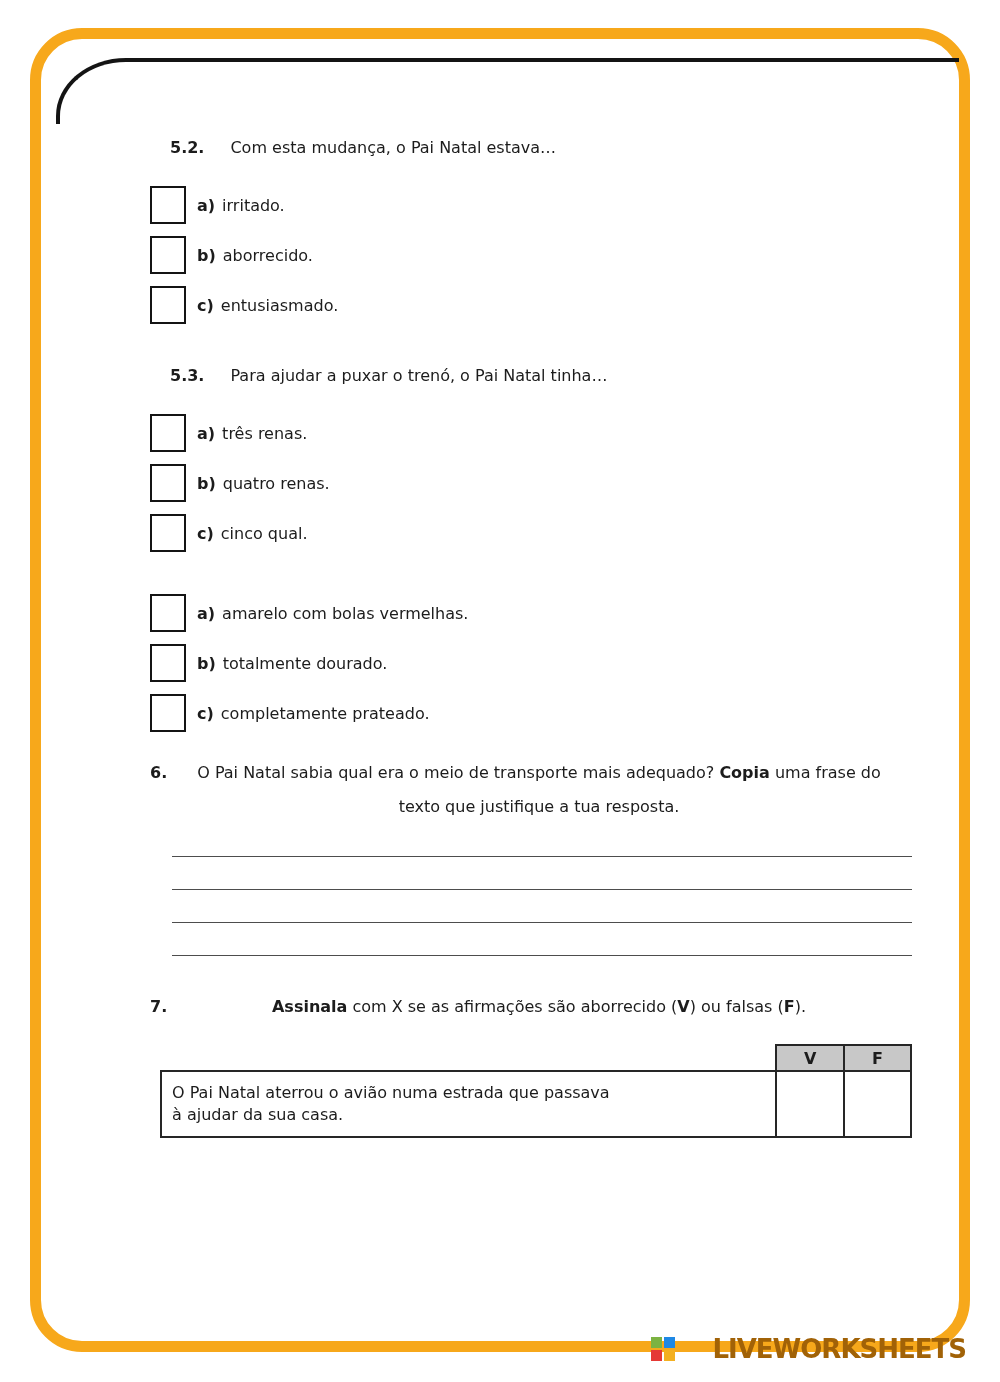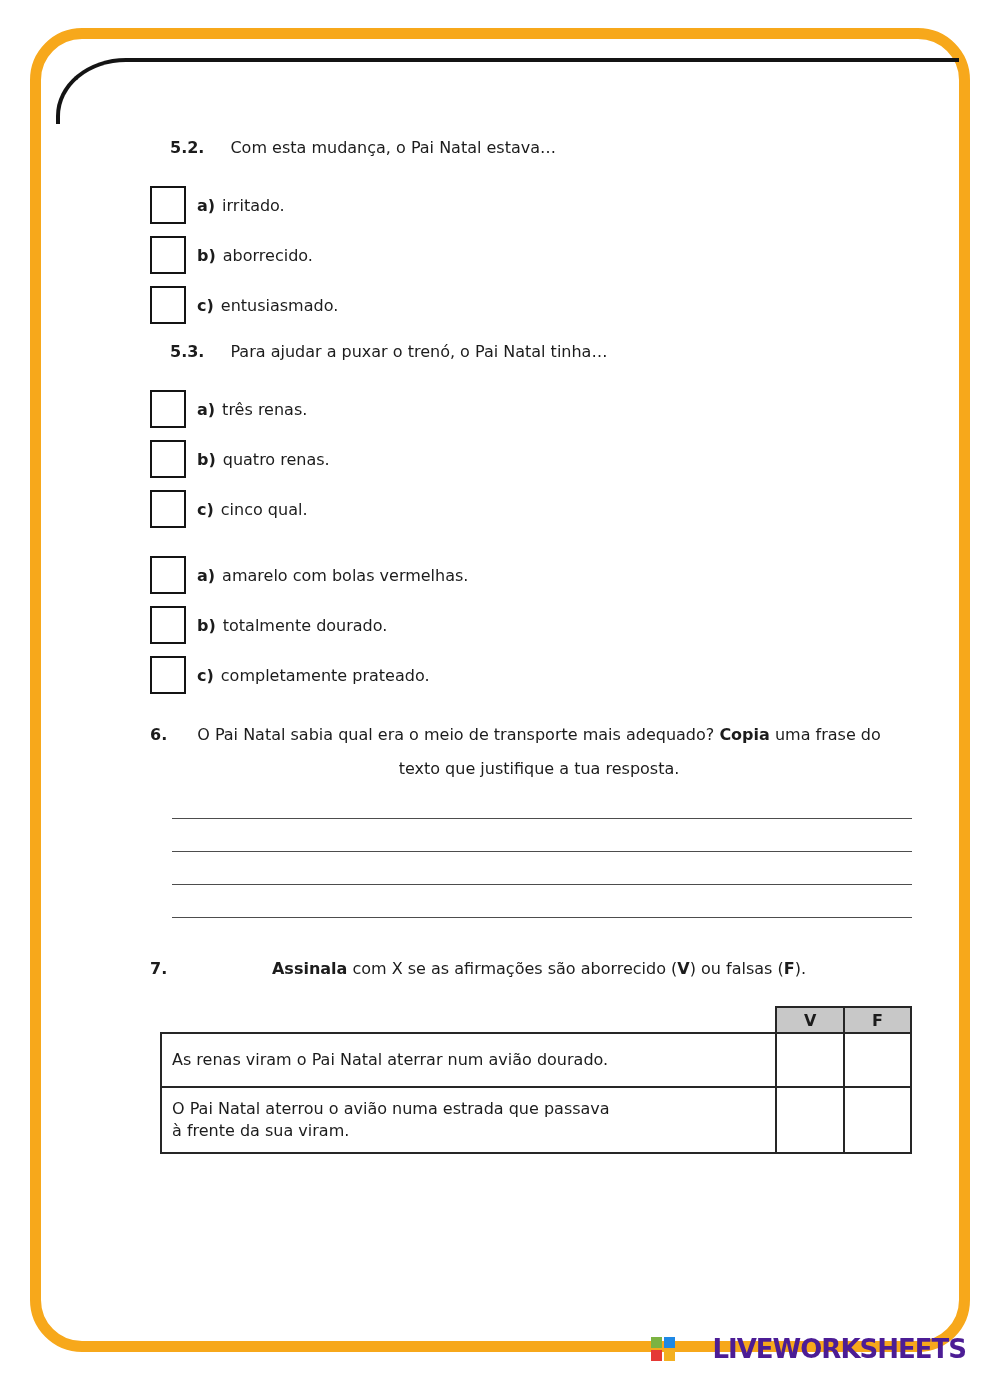--- a/index.html
+++ b/index.html
@@ -16,21 +16,21 @@
   
   .qhead{margin-left:20px;line-height:20px;}
   .qnum{font-weight:bold;margin-right:26px;}
   
   .opts{margin-top:28px;}
   .opt{display:flex;align-items:center;height:38px;margin-bottom:12px;}
   .cbx{display:inline-block;box-sizing:border-box;width:36px;height:38px;
        border:2px solid #141414;background:#fff;flex:0 0 36px;}
   .letter{font-weight:bold;margin-left:11px;}
   .olabel{margin-left:7px;}
-  .qblock{margin-top:18px;}
+  .qblock{margin-top:42px;}
   .qblock.first{margin-top:0;}
   
   .qpara{display:flex;margin-top:24px;}
   .qpara .pnum{font-weight:bold;flex:0 0 28px;line-height:34px;}
   .qpara .ptext{width:722px;line-height:34px;text-align:center;}
   .qpara7{margin-top:40px;}
   .qpara7 .pnum{line-height:22px;}
   .qpara7 .ptext{line-height:22px;}
   
   .lines{margin-left:22px;}
@@ -156,44 +156,36 @@
           <col class="c-f">
         </colgroup>
       <thead>
         <tr>
           <th class="spacer"></th>
           <th class="vfh" style="background-color: rgb(200, 200, 200);">V</th>
           <th class="vfh" style="background-color: rgb(200, 200, 200);">F</th>
         </tr>
       </thead>
       <tbody>
-        <tr class="r2">
-          <td class="stmt">
-            <div>As renas viram o Pai Natal aterrar num avião dourado.</div>
-            <div></div>
-          </td>
-          <td class="ans"></td>
-          <td class="ans"></td>
-        </tr>
         <tr class="r3">
           <td class="stmt">
             <div>O Pai Natal aterrou o avião numa estrada que passava</div>
-            <div>à frente da sua viram.</div>
+            <div>à ajudar da sua casa.</div>
           </td>
           <td class="ans"></td>
           <td class="ans"></td>
         </tr>
       </tbody>
     </table>
 
   </div>
 
   <div class="footer">
     <span class="brand-icon">
       <span style="background-color: rgb(124, 179, 66);"></span>
       <span style="background-color: rgb(30, 136, 229);"></span>
       <span style="background-color: rgb(229, 57, 53);"></span>
       <span style="background-color: rgb(243, 176, 33);"></span>
     </span>
-    <span class="brand-text" style="color: #4c1d95; margin-left: 32px;">LIVEWORKSHEETS</span>
+    <span class="brand-text" style="color: #a16207; margin-left: 32px;">LIVEWORKSHEETS</span>
   </div>
 
 </div>
 
 </body></html>

